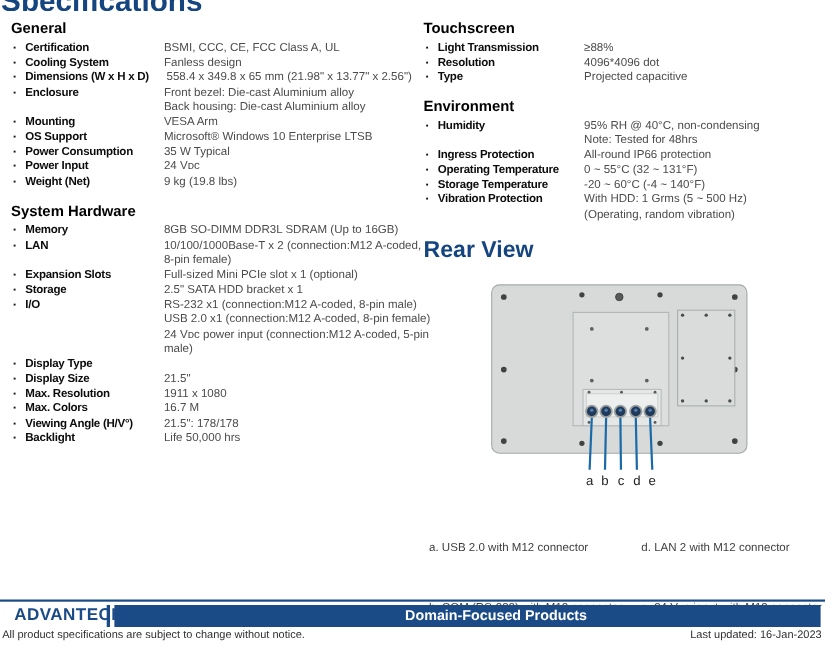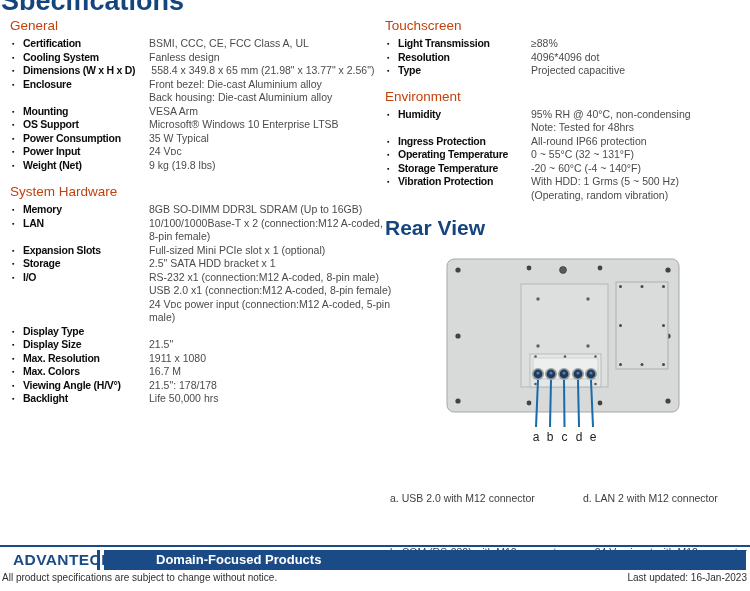--- a/index.html
+++ b/index.html
@@ -10,21 +10,21 @@
     -webkit-font-smoothing:antialiased;
   }
   
   .title-clip { position:absolute; left:1px; top:0; width:280px; height:10px; overflow:hidden; }
   .title-clip h1 { margin:-12px 0 0 0; font-size:27px; line-height:27px; font-weight:bold; color:#15457f; letter-spacing:0; }
 
   .col { position:absolute; top:12px; }
   .col-left { left:10px; width:370px; }
   .col-right { left:385px; width:362px; }
 
-  h2.sec { font-size:13.5px; line-height:15px; font-weight:normal; color:#c2410c; margin:12px 0 4px 0; }
+  h2.sec { font-size:13.5px; line-height:15px; font-weight:bold; color:#000000; margin:12px 0 4px 0; }
   .col-left h2.first, .col-right h2.first { margin-top:6px; }
   h2.lcd { margin-top:4px; }
   h2.env { margin-top:11px; }
 
   .row { display:flex; font-size:10.5px; line-height:13.5px;gap:16px; }
   .lbl { flex:0 0 123px; font-weight:bold; color:#0c0c0c; padding-left:13px; position:relative; letter-spacing:-0.25px; white-space:nowrap; }
   .col-right .lbl { flex-basis:130px; }
   .lbl::before { content:"▪"; position:absolute; left:2px; top:0; font-size:7px; color:#111; }
   .val { flex:1; color:#4b4b4b; }
   .vline { display:block; white-space:pre; }
@@ -38,21 +38,21 @@
   .caps .c-left { width:196px; margin-left:5px; }
   .caps .c-right { flex:1; }
   .caps div { line-height:18px; white-space:pre; }
 
   
   .foot-rule { position:absolute; left:0; right:0; top:545px; height:2px; background:#1b4b87; }
   .brand { position:absolute; left:13px; top:550px; height:20px; line-height:20px;
            font-size:15.5px; font-weight:bold; color:#1b4b87; letter-spacing:0.4px; }
   .foot-vline { position:absolute; left:97px; top:550px; width:3px; height:20px; background:#1b4b87; }
   .foot-bar { position:absolute; left:104px; right:4px; top:550px; height:20px; background:#1b4b87; }
-  .foot-bar span { display:block; padding-left:52px; line-height:20px; font-size:13px; font-weight:bold; color:#ffffff; }
+  .foot-bar span { display:block; padding-left:52px; line-height:20px; font-size:13px; font-weight:bold; color:#ffffff;text-align:center; }
   .foot-note { position:absolute; left:2px; top:572px; font-size:10px; color:#2f2f2f; }
   .foot-date { position:absolute; right:3px; top:572px; font-size:10px; color:#2f2f2f; }
 </style>
 </head>
 <body>
 
 <div class="title-clip">
   <h1>Specifications</h1>
 </div>
 

